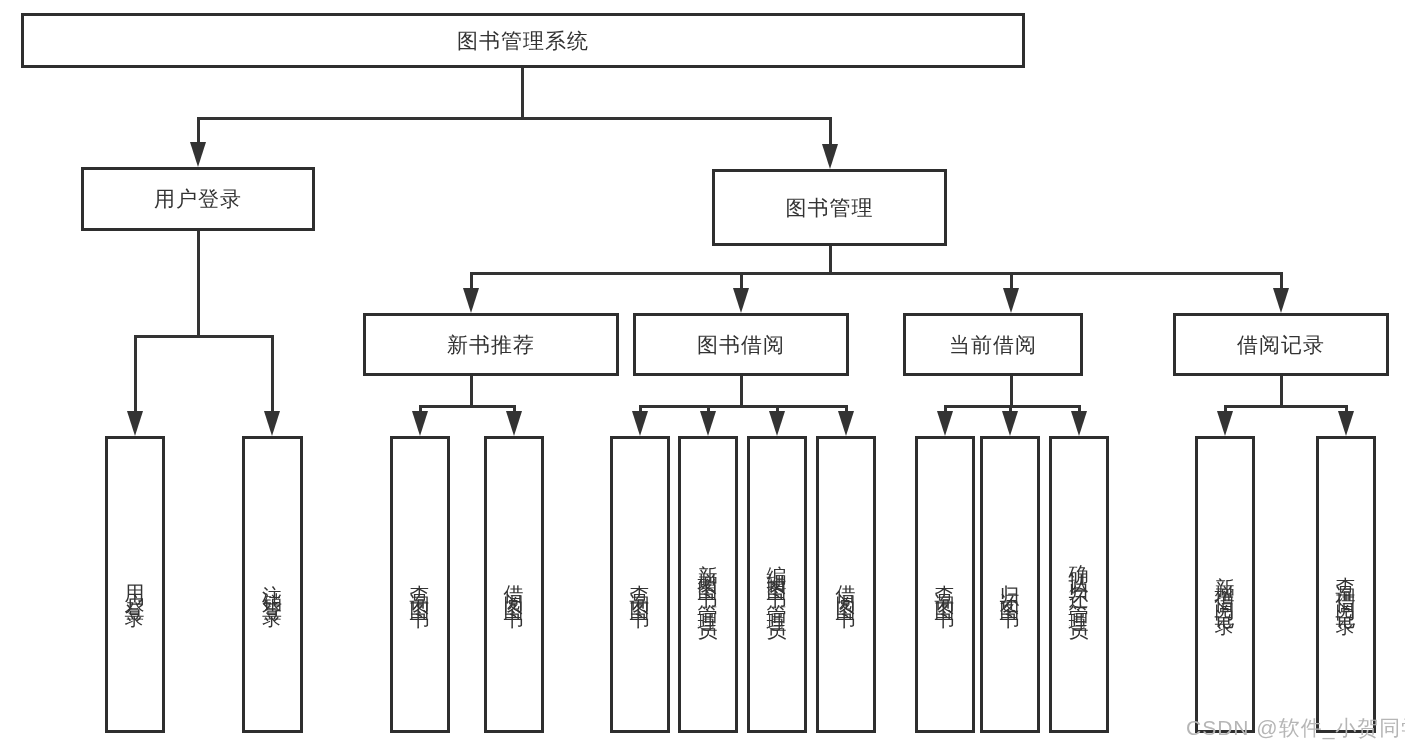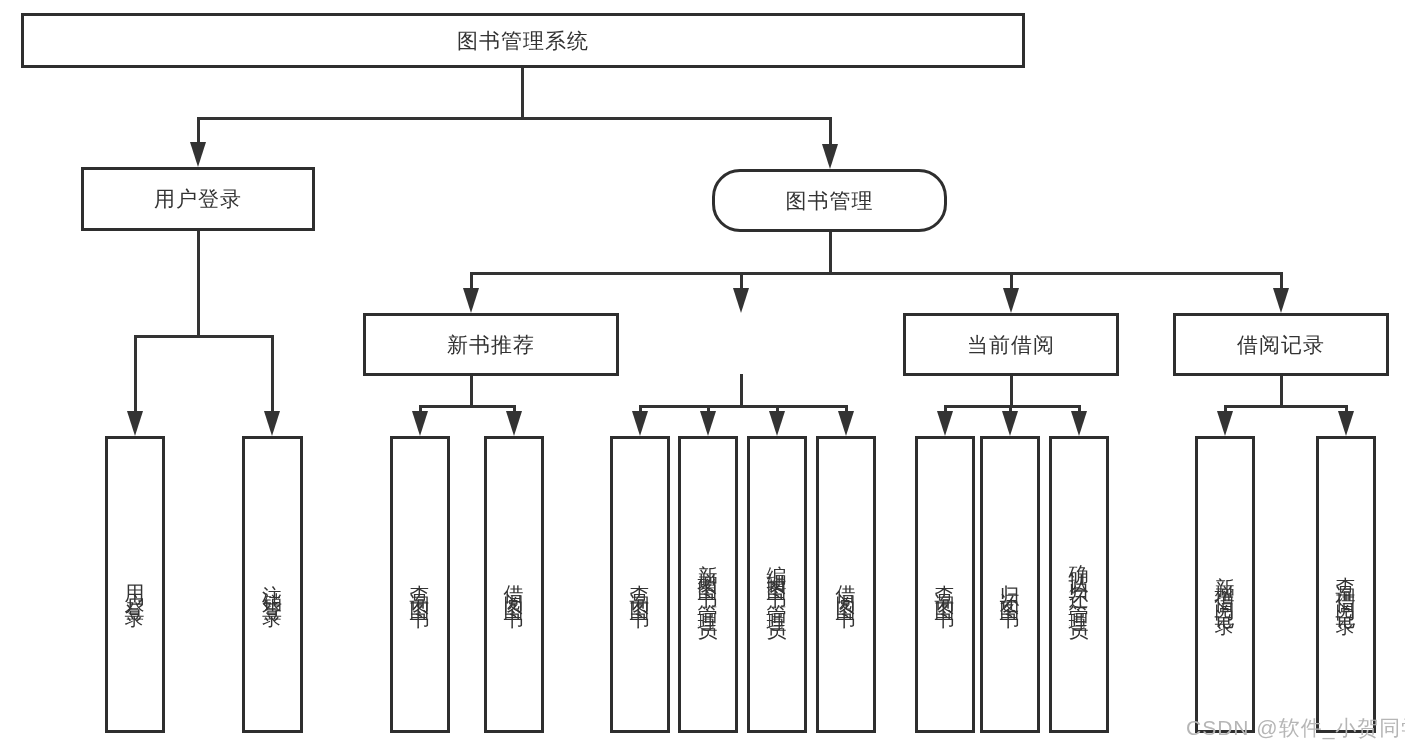--- a/index.html
+++ b/index.html
@@ -59,24 +59,25 @@
   }
 </style>
 </head>
 <body>
 
 <div class="canvas">
 
   <div class="node" style="left:21px; top:13px; width:1004px; height:55px;">图书管理系统</div>
 
   <div class="node" style="left:81px; top:167px; width:234px; height:64px;">用户登录</div>
-  <div class="node" style="left:712px; top:169px; width:235px; height:63px;border-radius:28px;">图书管理</div>
+  <div class="node" style="left:712px; top:169px; width:235px; height:77px;">图书管理</div>
 
   <div class="node" style="left:363px; top:313px; width:256px; height:63px;">新书推荐</div>
-  <div class="node" style="left:903px; top:313px; width:216px; height:63px;">当前借阅</div>
+  <div class="node" style="left:633px; top:313px; width:216px; height:63px;">图书借阅</div>
+  <div class="node" style="left:903px; top:313px; width:180px; height:63px;">当前借阅</div>
   <div class="node" style="left:1173px; top:313px; width:216px; height:63px;">借阅记录</div>
 
   <div class="node v" style="left:105px; top:436px; width:60px; height:297px;">用户登录</div>
   <div class="node v" style="left:242px; top:436px; width:61px; height:297px;">注销登录</div>
 
   <div class="node v" style="left:390px; top:436px; width:60px; height:297px;">查询图书</div>
   <div class="node v" style="left:484px; top:436px; width:60px; height:297px;">借阅图书</div>
 
   <div class="node v" style="left:610px; top:436px; width:60px; height:297px;">查询图书</div>
   <div class="node v" style="left:678px; top:436px; width:60px; height:297px;">新增图书（管理员）</div>

